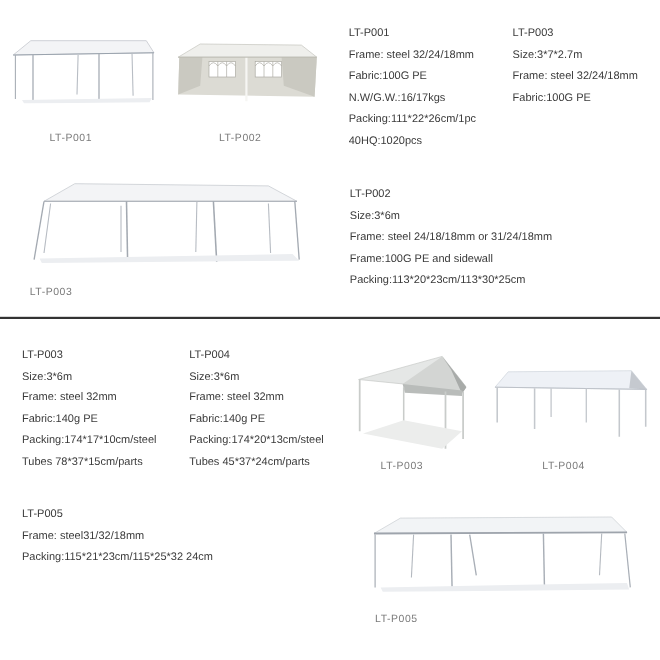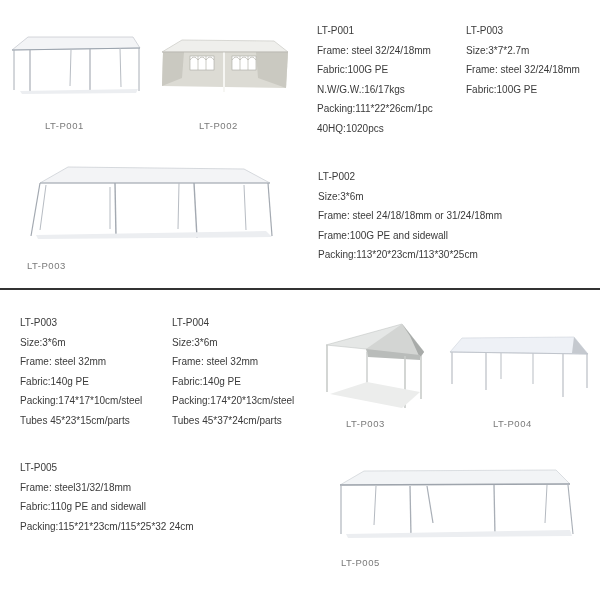--- a/index.html
+++ b/index.html
@@ -91,36 +91,35 @@
 </div>
 
 <div class="divider"></div>
 
 <div class="spec" style="left:20px;top:313px;">
   <div>LT-P003</div>
   <div>Size:3*6m</div>
   <div>Frame: steel 32mm</div>
   <div>Fabric:140g PE</div>
   <div>Packing:174*17*10cm/steel</div>
-  <div>Tubes 45*23*15cm/parts</div>
+  <div>Tubes 78*37*15cm/parts</div>
 </div>
 
 <div class="spec" style="left:172px;top:313px;">
   <div>LT-P004</div>
   <div>Size:3*6m</div>
   <div>Frame: steel 32mm</div>
   <div>Fabric:140g PE</div>
   <div>Packing:174*20*13cm/steel</div>
   <div>Tubes 45*37*24cm/parts</div>
 </div>
 
 <div class="spec" style="left:20px;top:458px;">
   <div>LT-P005</div>
   <div>Frame: steel31/32/18mm</div>
-  <div>Fabric:110g PE and sidewall</div>
   <div>Packing:115*21*23cm/115*25*32 24cm</div>
 </div>
 
 <div class="abs" style="left:322px;top:322px;">
   <svg width="102" height="88" viewBox="0 0 102 88">
     <polygon points="4,23 80,2 102,30 44,27" fill="#e5e7e6" stroke="#c3c6c4" stroke-width="0.6"></polygon>
     <polygon points="44,27 80,2 102,30 98,35 52,33" fill="#d3d5d3"></polygon>
     <polygon points="80,2 102,30 98,36 88,14" fill="#a8aba9"></polygon>
     <polygon points="44,27 98,33 98,38 46,35" fill="#b9bcba"></polygon>
     <line x1="5" y1="23" x2="5" y2="70" stroke="#c9ccca" stroke-width="1.6"></line>

